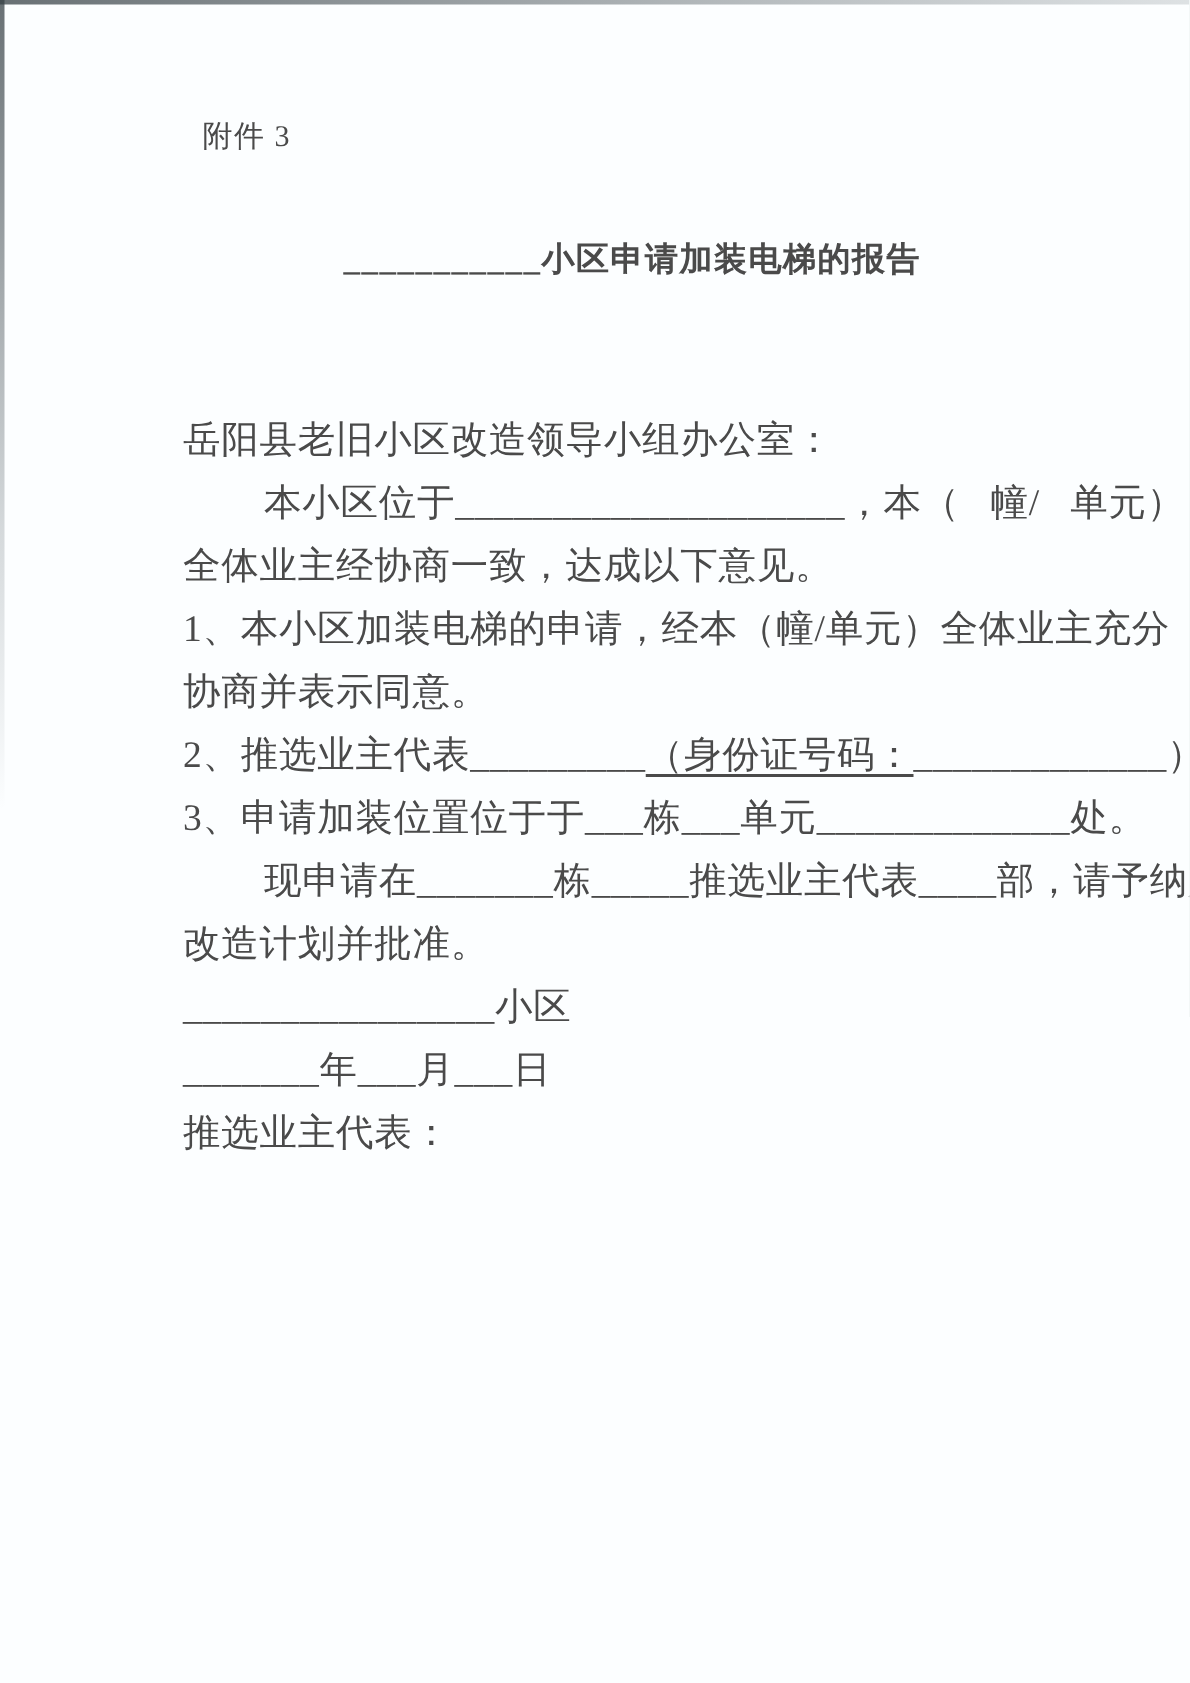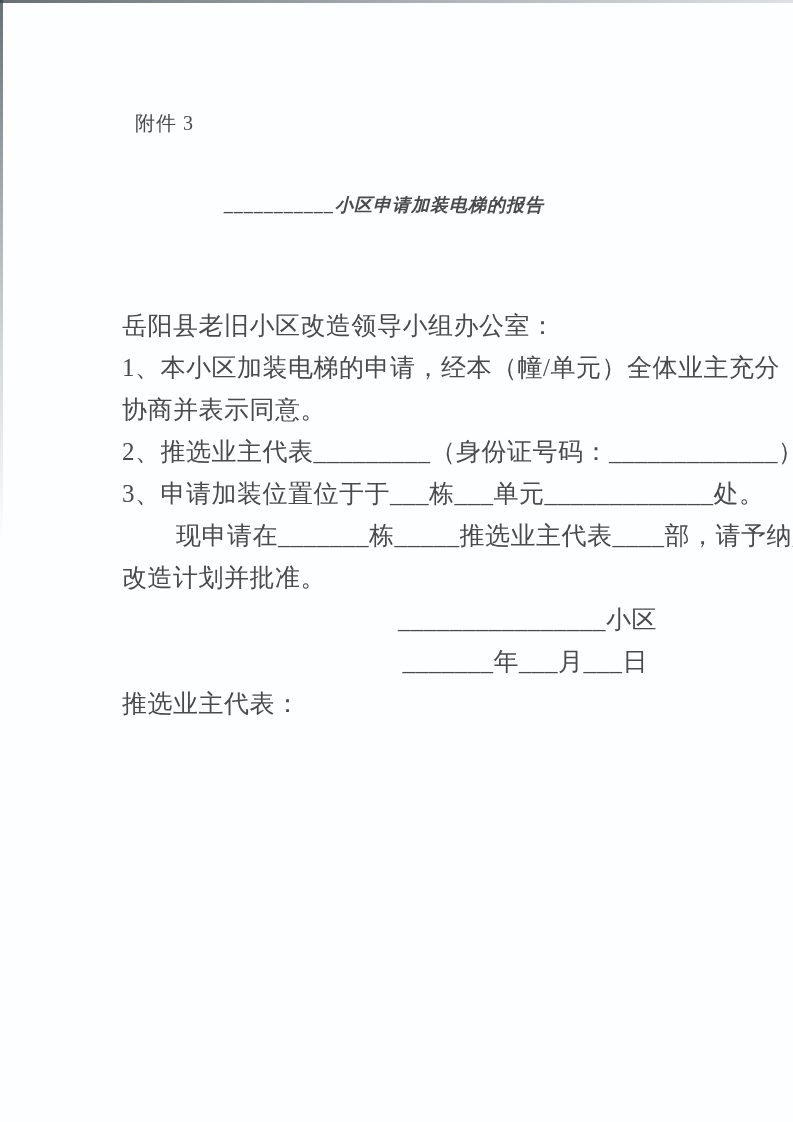--- a/index.html
+++ b/index.html
@@ -7,21 +7,21 @@
     padding: 0;
     background: #eef1f2;
   }
   .page {
     position: relative;
     width: 793px;
     height: 1122px;
     margin: 0 auto;
     background: #fcfeff;
     box-sizing: border-box;
-    padding: 108px 100px 0 122px;
+    padding: 76px 100px 0 122px;
     font-family: "Liberation Serif", "DejaVu Serif", serif;
     color: #4a4a4a;
     overflow: hidden;
   }
   
   .edge-top {
     position: absolute;
     top: 0; left: 0;
     width: 100%; height: 3px;
     background: linear-gradient(90deg, rgba(55,65,70,0.75), rgba(90,100,105,0.45) 60%, rgba(130,140,145,0.25));
@@ -34,58 +34,60 @@
   }
   .attachment {
     font-size: 20px;
     line-height: 30px;
     margin-left: 13px;
     letter-spacing: 1px;
   }
   .title {
     margin-top: 13px;
     padding-left: 81px;
-    font-size: 18px;
+    font-size: 22px;
     font-weight: bold;
     line-height: 36px;
     letter-spacing: 1px;
     white-space: pre;
-    font-style: italic;
   }
   .lines {
     margin-top: 46px;
     font-size: 25px;
   }
   .line {
     line-height: 42px;
     white-space: pre;
     letter-spacing: 0.5px;
   }
   .line.indent { text-indent: 54px; }
-  .line.community { text-align: right; padding-right: 36px; }
-  .line.date { text-align: right; padding-right: 45px; }
+  .line.community { padding-right: 36px; }
+  .line.date { text-align: left; padding-right: 45px; }
   .ul {
+    text-decoration: underline;
     text-underline-offset: 5px;
   }
 </style>
 </head>
 <body>
 
 <div class="page">
   <div class="edge-top"></div>
   <div class="edge-left"></div>
 
   <div class="attachment">附件 3</div>
 
   <div class="title">
     <span>___________</span><span>小区申请加装电梯的报告</span>
   </div>
 
   <div class="lines" id="body-lines">
       <div class="line"><span>岳阳县老旧小区改造领导小组办公室：</span></div>
+      <div class="line indent"><span>本小区位于</span><span>____________________</span><span>，本（   幢/   单元）</span></div>
+      <div class="line"><span>全体业主经协商一致，达成以下意见。</span></div>
       <div class="line"><span>1、本小区加装电梯的申请，经本（幢/单元）全体业主充分</span></div>
       <div class="line"><span>协商并表示同意。</span></div>
       <div class="line"><span>2、推选业主代表</span><span>_________</span><span class="ul">（身份证号码：</span><span>_____________</span><span>），</span></div>
       <div class="line"><span>3、申请加装位置位于于</span><span>___</span><span>栋</span><span>___</span><span>单元</span><span>_____________</span><span>处。</span></div>
       <div class="line indent"><span>现申请在</span><span>_______</span><span>栋</span><span>_____</span><span>推选业主代表</span><span>____</span><span>部，请予纳入</span></div>
       <div class="line"><span>改造计划并批准。</span></div>
       <div class="line community"><span>________________</span><span>小区</span></div>
       <div class="line date"><span>_______</span><span>年</span><span>___</span><span>月</span><span>___</span><span>日</span></div>
       <div class="line"><span>推选业主代表：</span></div>
     </div>

